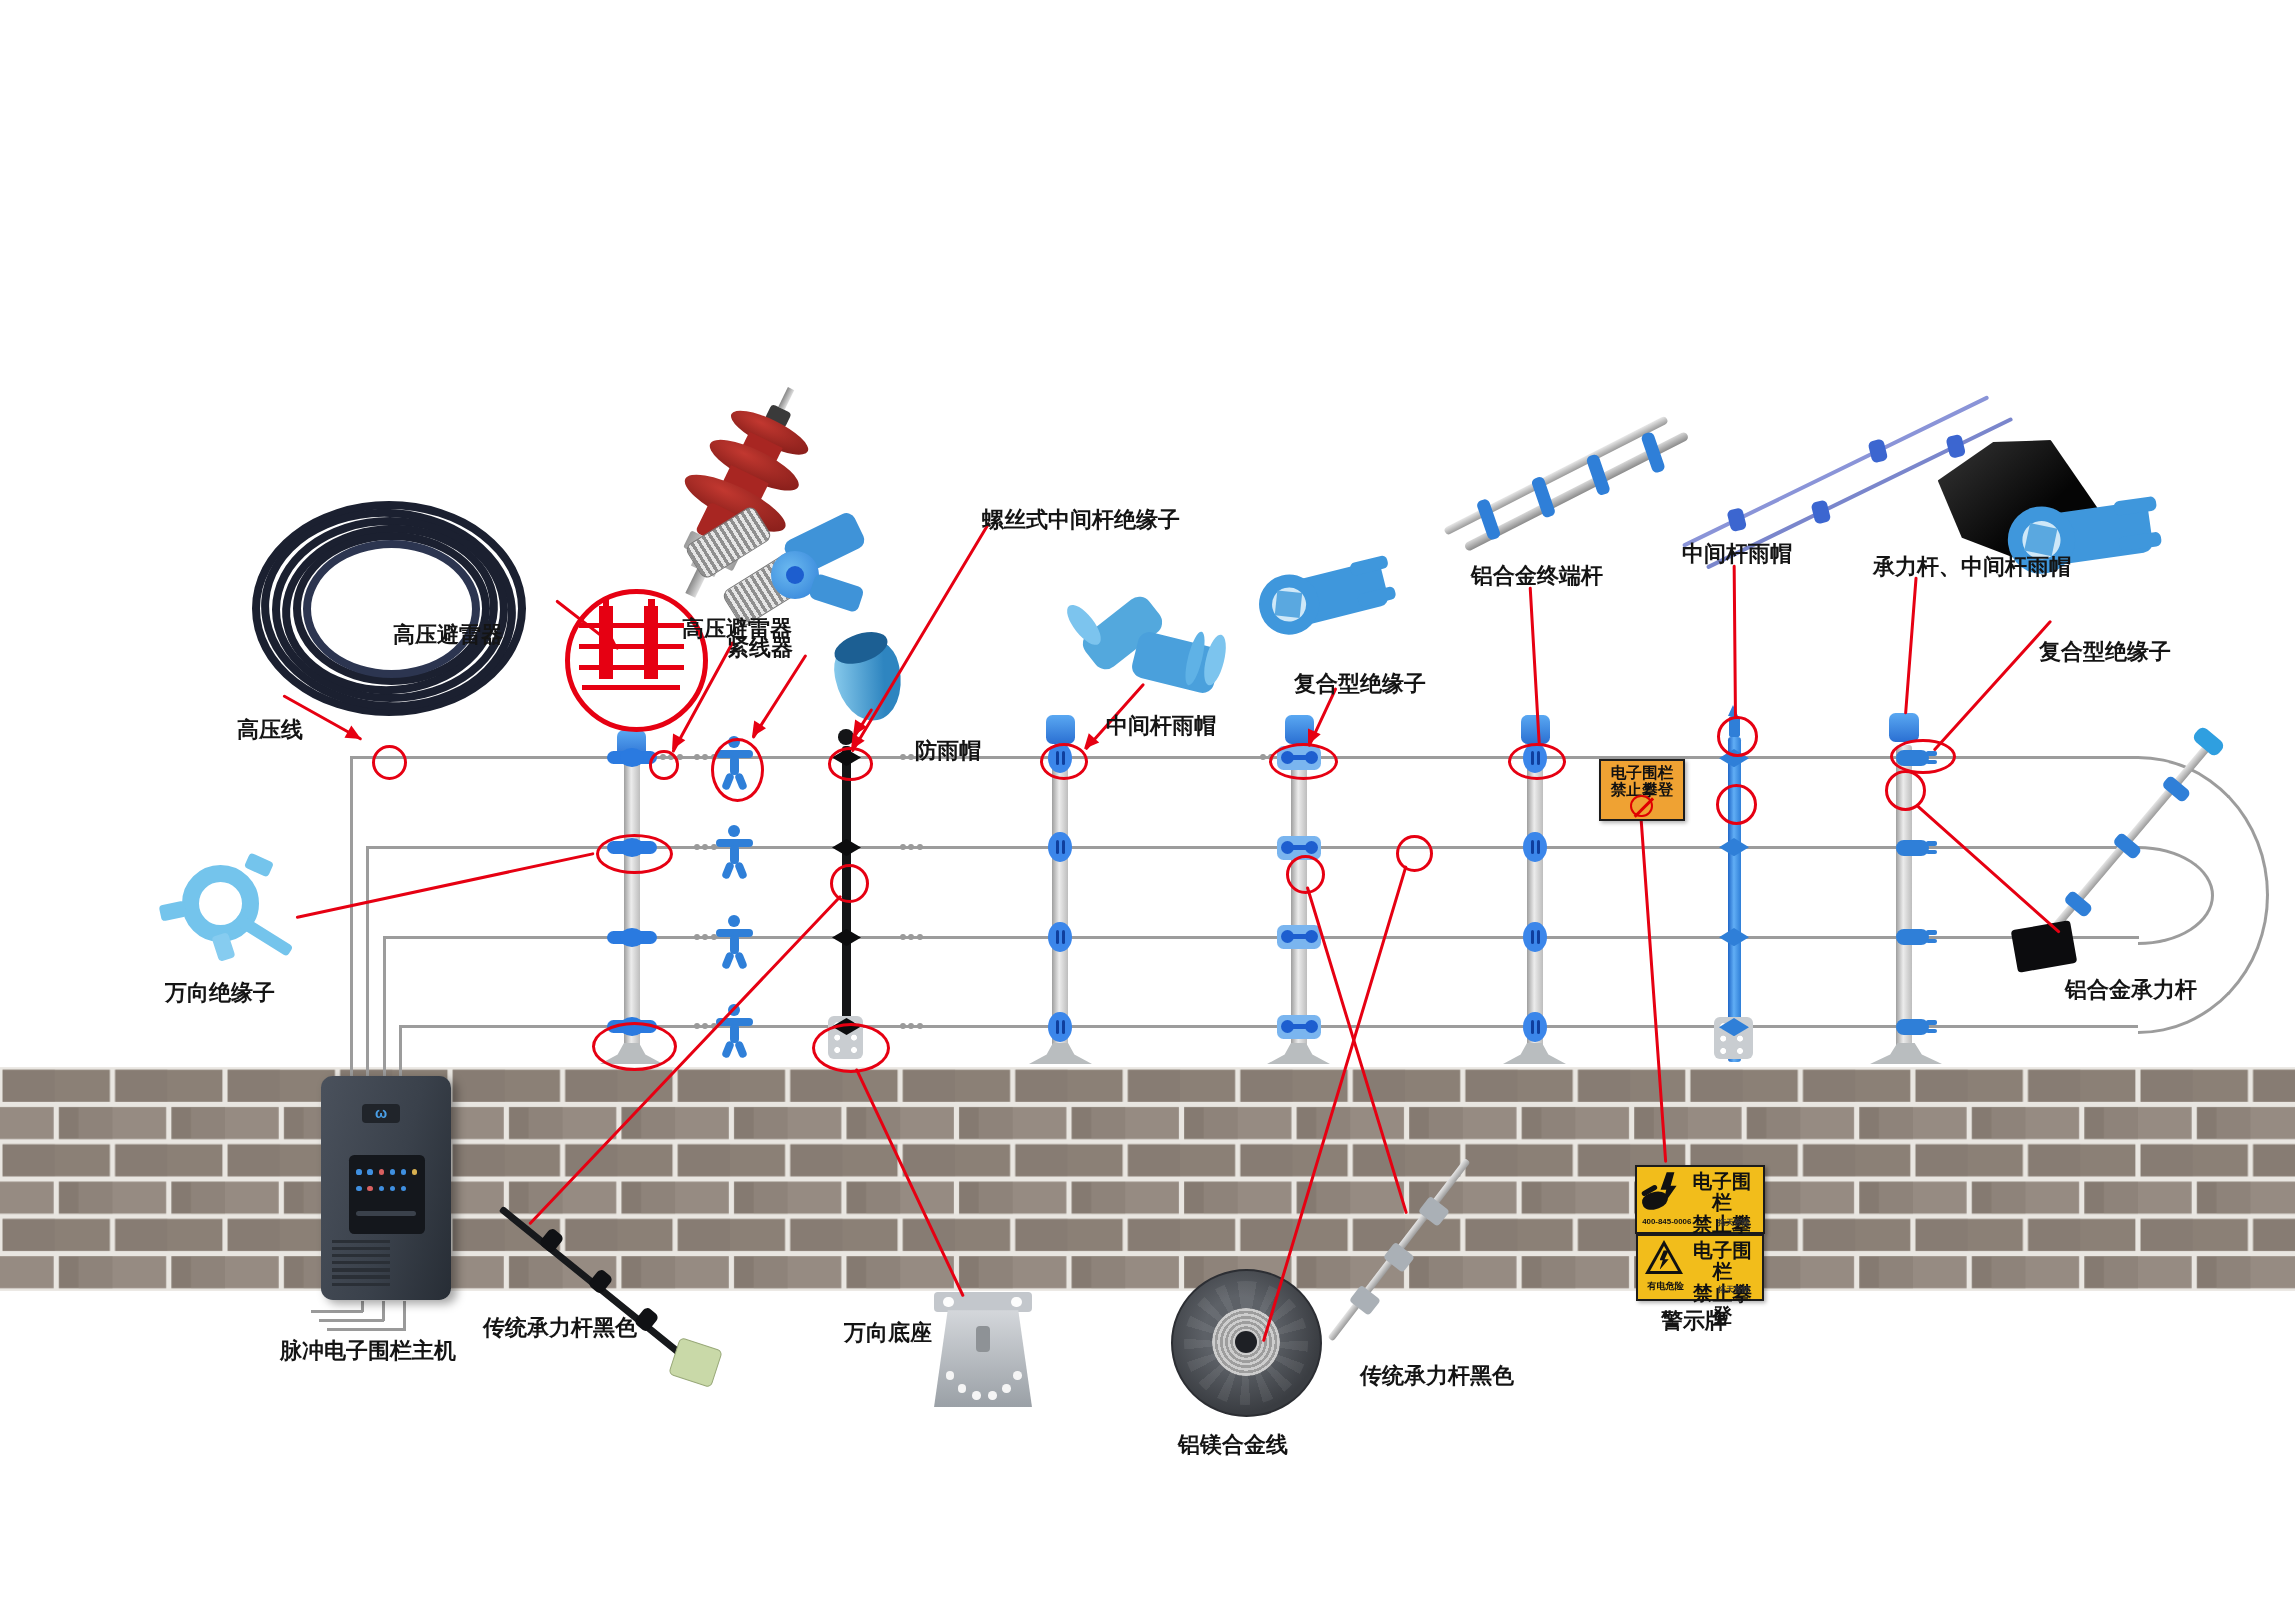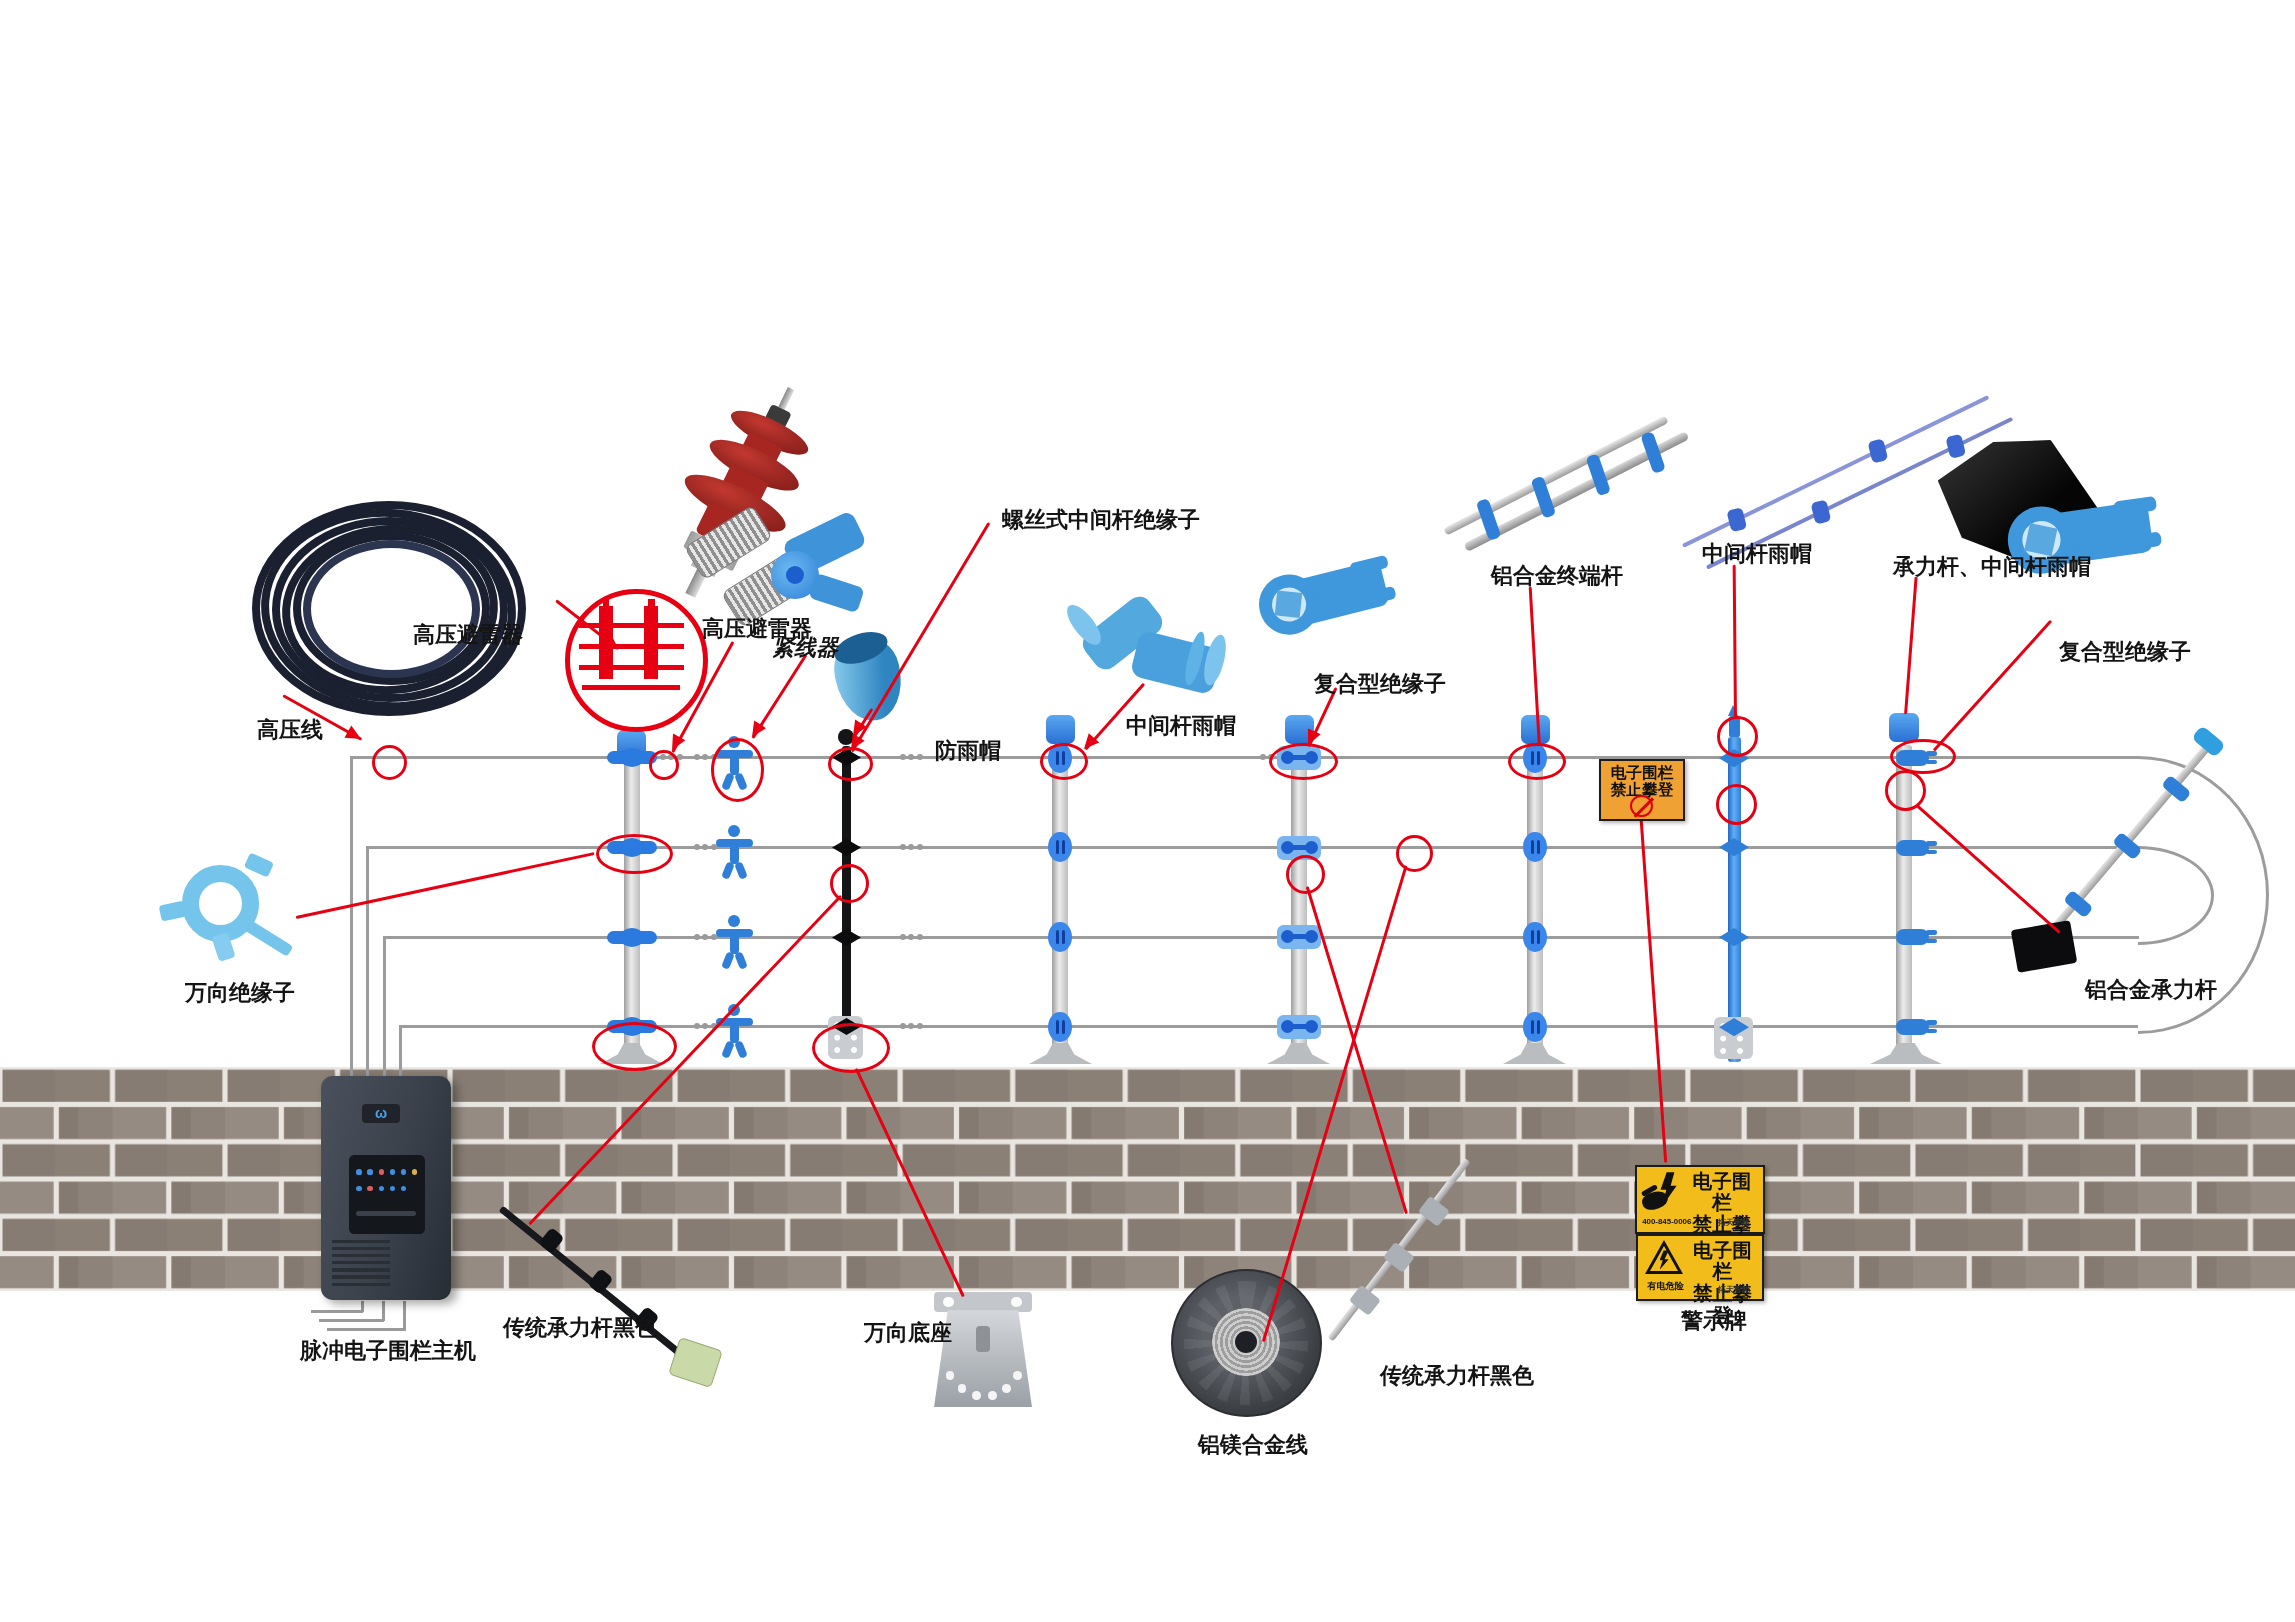--- a/index.html
+++ b/index.html
@@ -1,21 +1,21 @@
 <!DOCTYPE html>
 <html style="font-size:10.5px"><head>
 <meta charset="utf-8">
 <style>
   html,body{margin:0;padding:0;background:#fff;}
   #canvas{position:relative;width:2295px;height:1623px;background:#fff;overflow:hidden;
           font-family:"Liberation Sans","DejaVu Sans",sans-serif;}
   .abs{position:absolute;}
   .title{position:absolute;left:0;right:0;top:152px;text-align:center;font-size:62px;font-weight:700;
          color:#4e4e4e;letter-spacing:5.2px;}
-  .lbl{position:absolute;font-size:22px;font-weight:700;color:#141414;white-space:nowrap;z-index:8;margin-left:20px;}
+  .lbl{position:absolute;font-size:22px;font-weight:700;color:#141414;white-space:nowrap;z-index:8;}
   
   .wire{position:absolute;height:3.3px;background:#9c9c9c;z-index:2;}
   .vwire{position:absolute;width:2.6px;background:#9c9c9c;z-index:2;}
   .arc{position:absolute;border:3.3px solid #9c9c9c;border-left:none;
        border-radius:0 100% 100% 0 / 0 50% 50% 0;z-index:2;}
   .dots{position:absolute;display:flex;gap:2.6px;z-index:3;}
   .dots i{width:5.9px;height:5.9px;border-radius:50%;background:#9a9a9a;}
   
   .pole{position:absolute;width:15.7px;background:linear-gradient(90deg,#9e9e9e,#ececec 45%,#bdbdbd);
         border-radius:3.3px;z-index:3;}
@@ -527,21 +527,21 @@
       <div class="ws-txt">电子围栏</div>
       <div class="ws-txt">禁止攀登</div>
     </div>
     <div class="tiny abs" style="left:80px;top:48px;color:#333;">拓天智能</div>
   </div>
 
   <div class="lbl" style="left:237px;top:715px;">高压线</div>
   <div class="lbl" style="left:393px;top:620px;">高压避雷器</div>
   <div class="lbl" style="left:165px;top:978px;">万向绝缘子</div>
   <div class="lbl" style="left:682px;top:614px;">高压避雷器</div>
-  <div class="lbl" style="left:752px;top:633px;font-style:italic;">紧线器</div>
+  <div class="lbl" style="left:727px;top:633px;">紧线器</div>
   <div class="lbl" style="left:982px;top:505px;">螺丝式中间杆绝缘子</div>
   <div class="lbl" style="left:915px;top:736px;">防雨帽</div>
   <div class="lbl" style="left:1106px;top:711px;">中间杆雨帽</div>
   <div class="lbl" style="left:1294px;top:669px;">复合型绝缘子</div>
   <div class="lbl" style="left:1471px;top:561px;">铝合金终端杆</div>
   <div class="lbl" style="left:1682px;top:539px;">中间杆雨帽</div>
   <div class="lbl" style="left:1873px;top:552px;">承力杆、中间杆雨帽</div>
   <div class="lbl" style="left:2039px;top:637px;">复合型绝缘子</div>
   <div class="lbl" style="left:2065px;top:975px;">铝合金承力杆</div>
   <div class="lbl" style="left:280px;top:1336px;">脉冲电子围栏主机</div>

